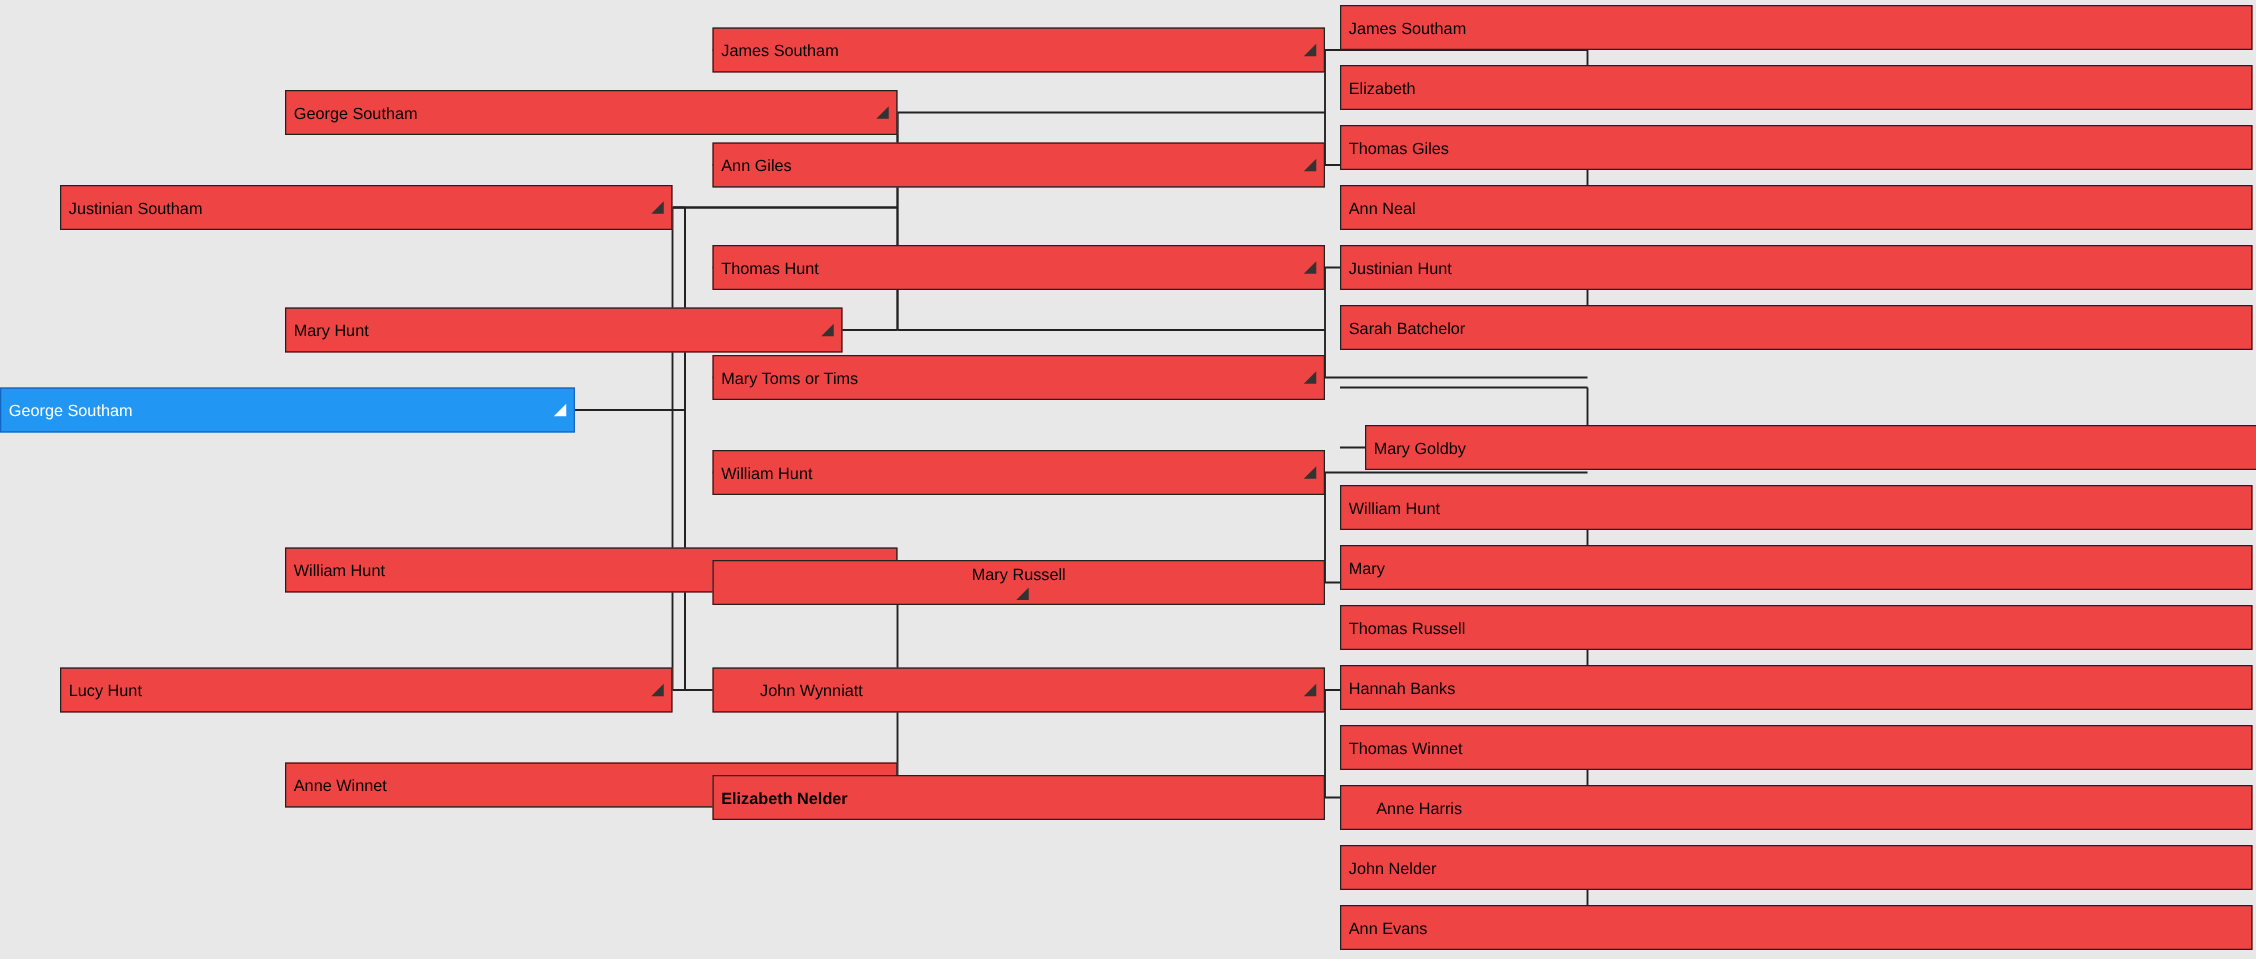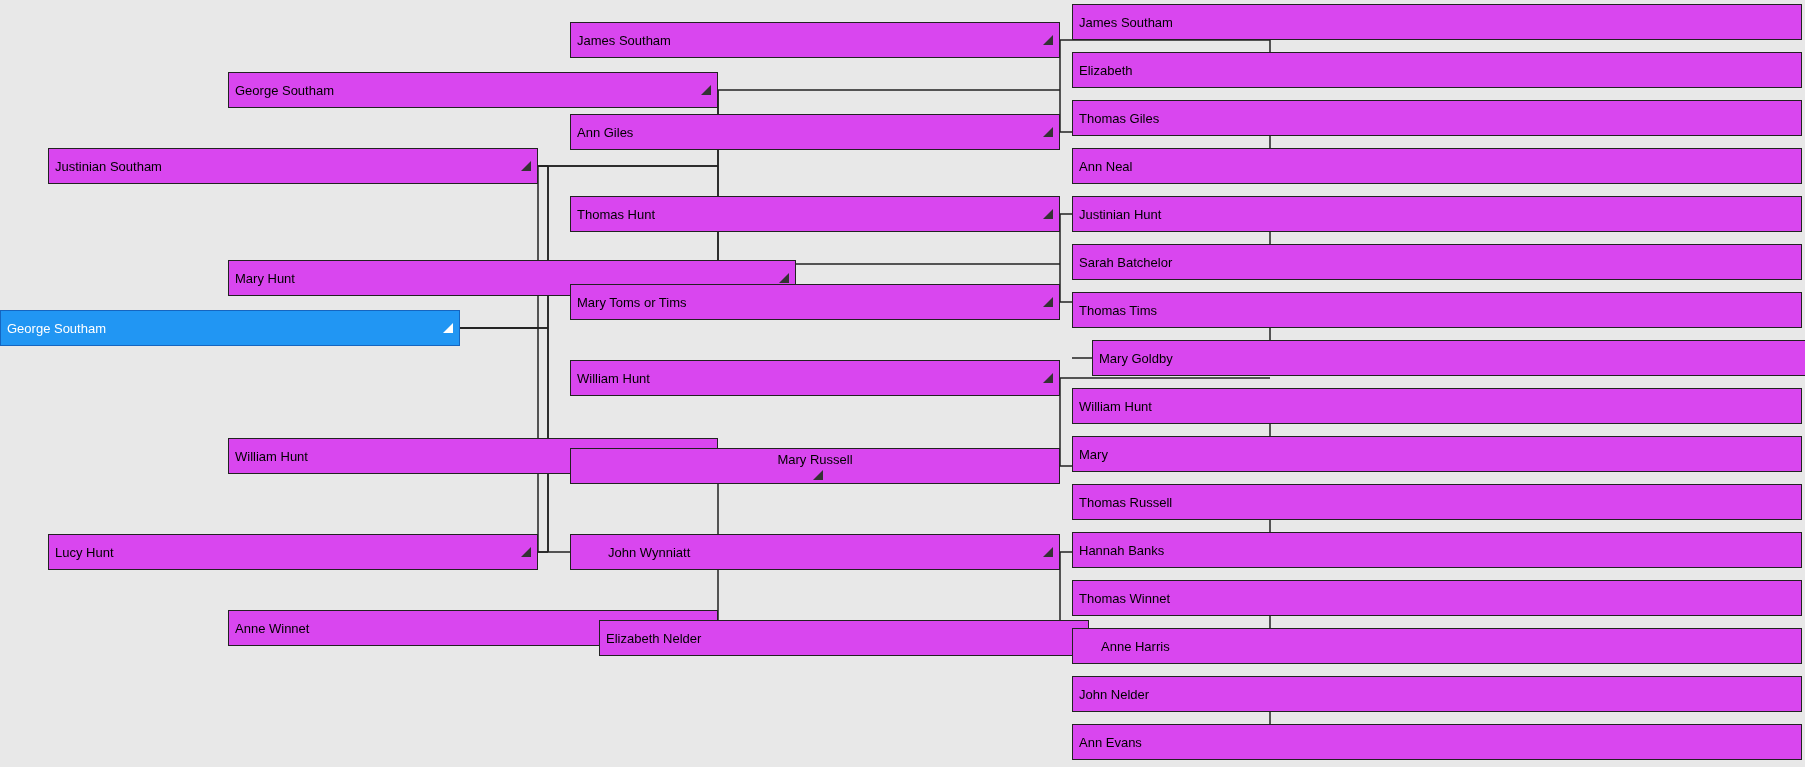--- a/index.html
+++ b/index.html
@@ -10,21 +10,21 @@
       overflow: auto;
     }
     .chart-container {
       position: relative;
       width: 1805px;
       height: 767px;
       background: #e8e8e8;
     }
     .node {
       position: absolute;
-      background: #d946ef;
+      background: #ef4444;
       border: 1.5px solid #222;
       padding: 3px 6px;
       white-space: nowrap;
       display: flex;
       align-items: center;
       justify-content: space-between;
     }
     .node.highlighted {
       background: #2196F3;
       color: white;
@@ -173,21 +173,21 @@
   </div>
   <div class="node" style="left:48px;top:148px;width:490px;height:36px;">
     <span class="node-label">Justinian Southam</span>
     <span class="corner-mark"></span>
   </div>
 
   <div class="node" style="left:228px;top:72px;width:490px;height:36px;">
     <span class="node-label">George Southam</span>
     <span class="corner-mark"></span>
   </div>
-  <div class="node" style="left:228px;top:260px;width:568px;height:36px;">
+  <div class="node" style="left:228px;top:246px;width:446px;height:36px;">
     <span class="node-label">Mary Hunt</span>
     <span class="corner-mark"></span>
   </div>
   <div class="node" style="left:228px;top:438px;width:490px;height:36px;">
     <span class="node-label">William Hunt</span>
     <span class="corner-mark"></span>
   </div>
   <div class="node" style="left:228px;top:610px;width:490px;height:36px;">
     <span class="node-label">Anne Winnet</span>
   </div>
@@ -213,21 +213,21 @@
     <span class="corner-mark"></span>
   </div>
   <div class="node" style="left:570px;top:448px;width:490px;height:36px;flex-direction:column;">
     <span class="node-label">Mary Russell</span>
     <span class="corner-mark"></span>
   </div>
   <div class="node" style="left:570px;top:534px;width:490px;height:36px;padding-left:37px;">
     <span class="node-label">John Wynniatt</span>
     <span class="corner-mark"></span>
   </div>
-  <div class="node" style="left:599px;top:620px;width:490px;height:36px;">
+  <div class="node" style="left:570px;top:620px;width:490px;height:36px;font-weight:bold;">
     <span class="node-label">Elizabeth Nelder</span>
   </div>
 
   <div class="node" style="left:1072px;top:4px;width:730px;height:36px;">
     <span class="node-label">James Southam</span>
   </div>
   <div class="node" style="left:1072px;top:52px;width:730px;height:36px;align-items:center;">
     <span class="node-label">Elizabeth</span>
   </div>
   <div class="node" style="left:1072px;top:100px;width:730px;height:36px;">
@@ -235,23 +235,20 @@
   </div>
   <div class="node" style="left:1072px;top:148px;width:730px;height:36px;">
     <span class="node-label">Ann Neal</span>
   </div>
   <div class="node" style="left:1072px;top:196px;width:730px;height:36px;">
     <span class="node-label">Justinian Hunt</span>
   </div>
   <div class="node" style="left:1072px;top:244px;width:730px;height:36px;">
     <span class="node-label">Sarah Batchelor</span>
   </div>
-  <div class="node" style="left:1072px;top:292px;width:730px;height:36px;">
-    <span class="node-label">Thomas Tims</span>
-  </div>
   <div class="node" style="left:1072px;top:340px;width:730px;height:36px;margin-left:20px;">
     <span class="node-label">Mary Goldby</span>
   </div>
   <div class="node" style="left:1072px;top:388px;width:730px;height:36px;">
     <span class="node-label">William Hunt</span>
   </div>
   <div class="node" style="left:1072px;top:436px;width:730px;height:36px;">
     <span class="node-label">Mary</span>
   </div>
   <div class="node" style="left:1072px;top:484px;width:730px;height:36px;">

